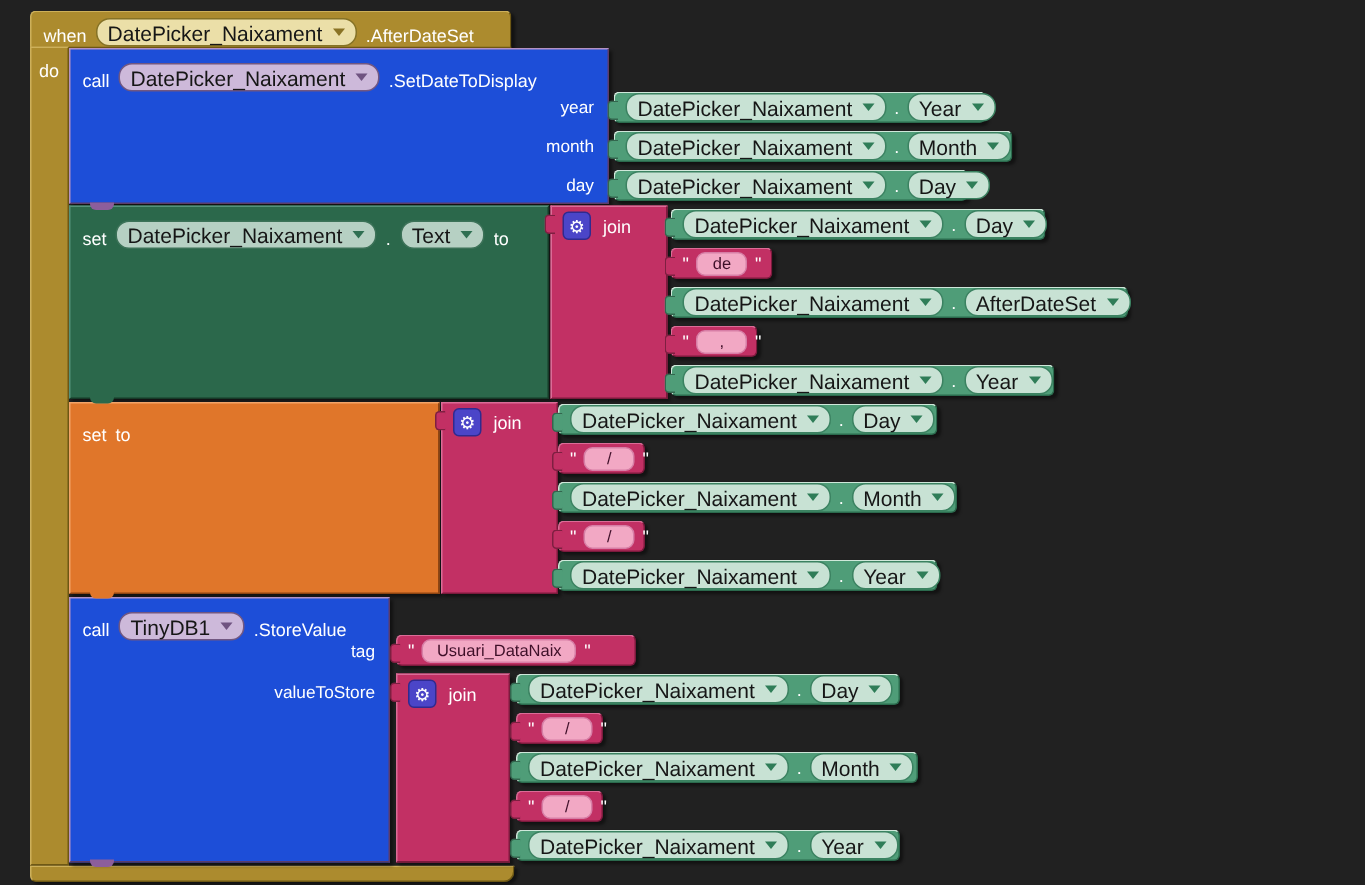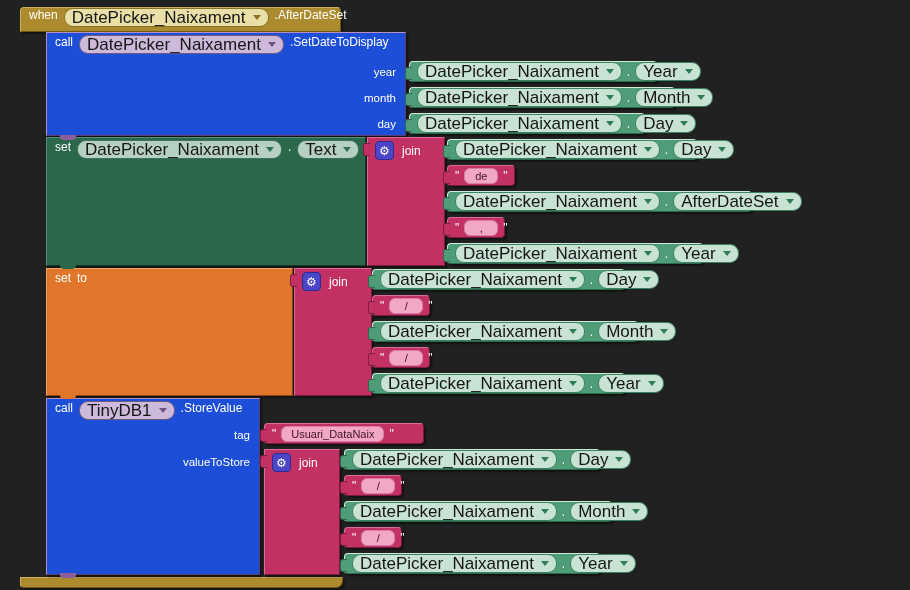--- a/index.html
+++ b/index.html
@@ -4,31 +4,31 @@
 <style>
   html,body{margin:0;padding:0;background:#1a1a1a;}
   .canvas{
     position:relative;width:910px;height:590px;overflow:hidden;
     background:#212121;
     font-family:"Liberation Sans",sans-serif;
     -webkit-font-smoothing:antialiased;
   }
   .blk{position:absolute;box-sizing:border-box;box-shadow:2px 2px 2px rgba(0,0,0,.45);}
   .flat{box-shadow:none;}
-  .row{display:flex;align-items:flex-start;gap:6px;padding:0 8px;color:#fff;font-size:12px;white-space:nowrap;}
+  .row{display:flex;align-items:flex-end;gap:6px;padding:0 8px;color:#fff;font-size:12px;white-space:nowrap;}
   
   .gold   {background:#AC8B2E;border:1px solid;border-color:#CDB05A #6E5814 #6E5814 #CDB05A;}
   .purple {background:#1d4ed8;border:1px solid;border-color:#B491C4 #5C3C6A #5C3C6A #B491C4;}
   .dgreen {background:#2B684B;border:1px solid;border-color:#55917A #163A28 #163A28 #55917A;}
   .orange {background:#E0762A;border:1px solid;border-color:#F2A468 #8F4512 #8F4512 #F2A468;}
   .crimson{background:#C23064;border:1px solid;border-color:#DB6C97 #7C1A3D #7C1A3D #DB6C97;}
   .green  {background:#4F9D78;border:1px solid;border-color:#CFE8DA #2B6A4D #2B6A4D #CFE8DA;}
   
   .dd{height:17px;border-radius:9px;display:inline-flex;align-items:center;gap:7px;
-      padding:0 7px;color:#161616;font-size:17px;white-space:nowrap;cursor:default;}
+      padding:0 7px;color:#161616;font-size:14px;white-space:nowrap;cursor:default;}
   .arr{width:0;height:0;border-left:4px solid transparent;border-right:4px solid transparent;border-top:5px solid #555;flex:0 0 auto;}
   .dd-tan  {background:#EBDFA8;border:1px solid #857226;}  .dd-tan  .arr{border-top-color:#8A7325;}
   .dd-lav  {background:#CDB9DA;border:1px solid #715781;}  .dd-lav  .arr{border-top-color:#6F5380;}
   .dd-sage {background:#B6D0C3;border:1px solid #3C7258;}  .dd-sage .arr{border-top-color:#2F6F52;}
   .dd-peach{background:#F6C9A0;border:1px solid #B46424;}  .dd-peach .arr{border-top-color:#A5561B;}
   .dd-mint {background:#C8E2D4;border:1px solid #3B8261;}  .dd-mint .arr{border-top-color:#2F7D58;}
   
   .getter{height:21px;border-radius:4px;display:flex;align-items:center;gap:5px;padding:0 7px;}
   .strblk{height:21px;border-radius:4px;display:flex;align-items:center;gap:5px;padding:0 7px;color:#fff;font-size:12px;}
   .strfield{background:#F2A8C4;border:1px solid #D77EA6;border-radius:6px;min-width:14px;text-align:center;
@@ -52,20 +52,23 @@
   <div class="blk gold" style="left:20px;top:7px;width:321px;height:25px;border-radius:4px 4px 0 0;">
     <div class="row" style="height:23px;">
       <span>when</span>
       <span class="dd dd-tan">
         <span>DatePicker_Naixament</span>
         <span class="arr"></span>
       </span>
       <span>.AfterDateSet</span>
     </div>
   </div>
+  <div class="blk gold flat" style="left:20px;top:31px;width:26px;height:546px;">
+    <div style="color:#fff;font-size:12px;padding:8px 0 0 5px;">do</div>
+  </div>
   <div class="blk gold" style="left:20px;top:577px;width:323px;height:11px;border-radius:0 0 7px 4px;"></div>
 
   <div class="blk purple" style="left:46px;top:32px;width:360px;height:104px;">
     <div class="row" style="height:26px;padding-top:2px;">
       <span>call</span>
       <span class="dd dd-lav">
         <span>DatePicker_Naixament</span>
         <span class="arr"></span>
       </span>
       <span>.SetDateToDisplay</span>

